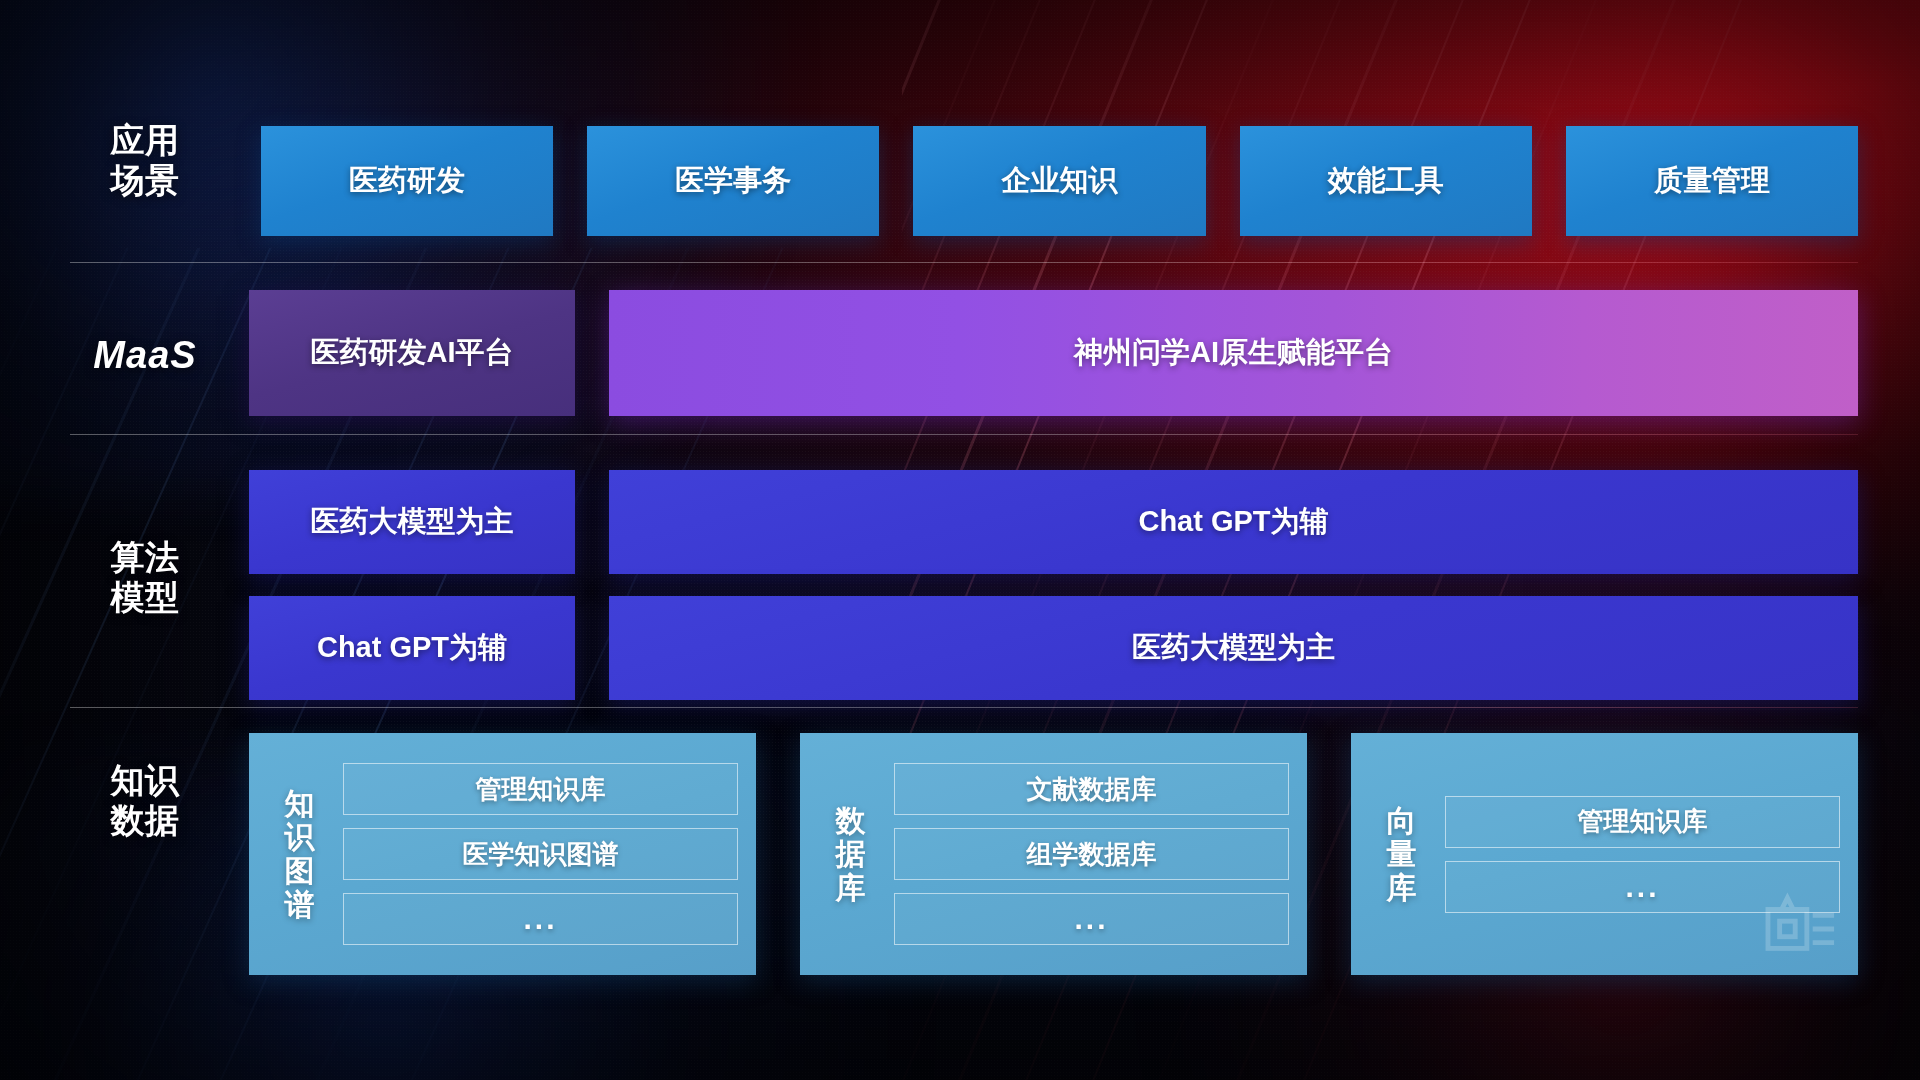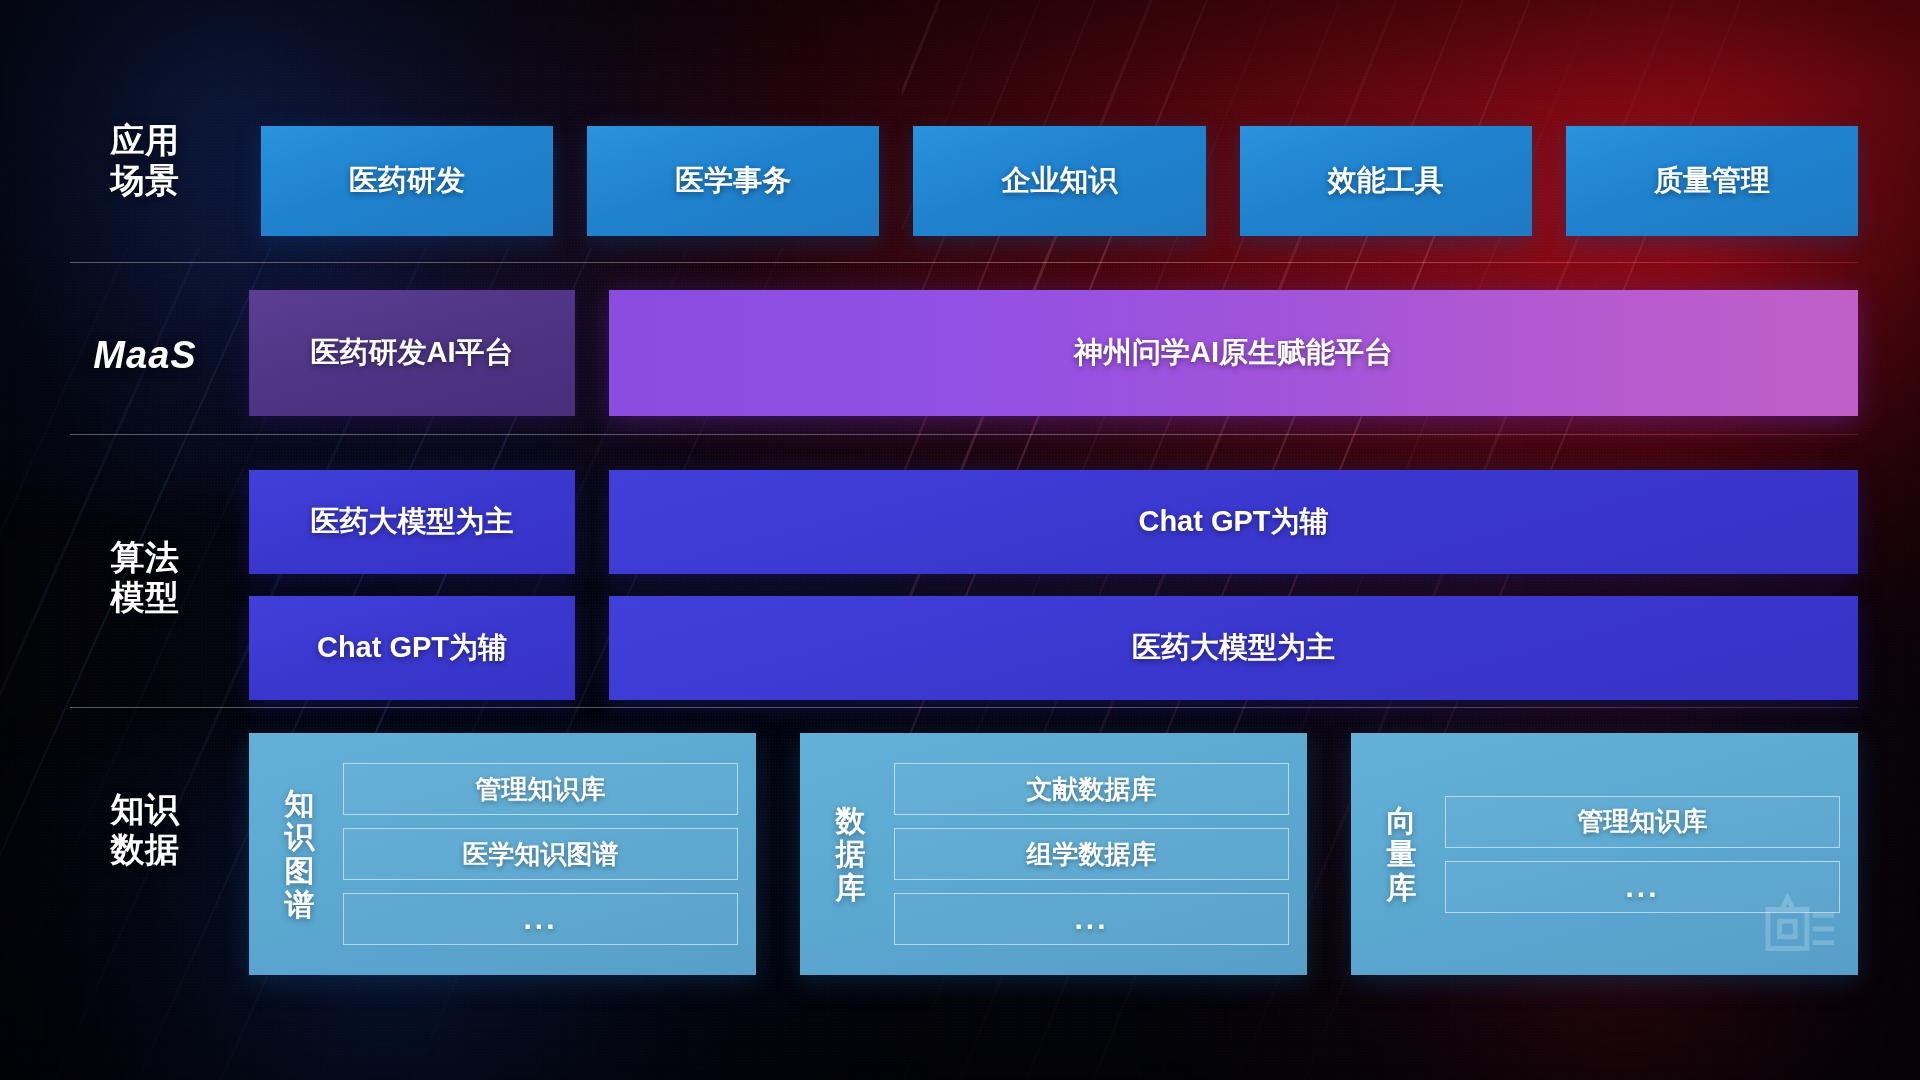--- a/index.html
+++ b/index.html
@@ -288,21 +288,21 @@
         <span>Chat GPT为辅</span>
       </div>
       <div class="card algo-right">
         <span>医药大模型为主</span>
       </div>
     </div>
   </div>
 
   <div class="divider" style="top:707px;"></div>
 
-  <div class="row-label cn" style="top:792px;font-family:Liberation Mono, monospace;">
+  <div class="row-label cn" style="top:760px;">
     <div>知识</div>
     <div>数据</div>
   </div>
 
   <div id="row-know">
 
     <div class="know-panel">
       <div class="know-cat">知<br>识<br>图<br>谱</div>
       <div class="know-items">
         <div class="know-item">管理知识库</div>

